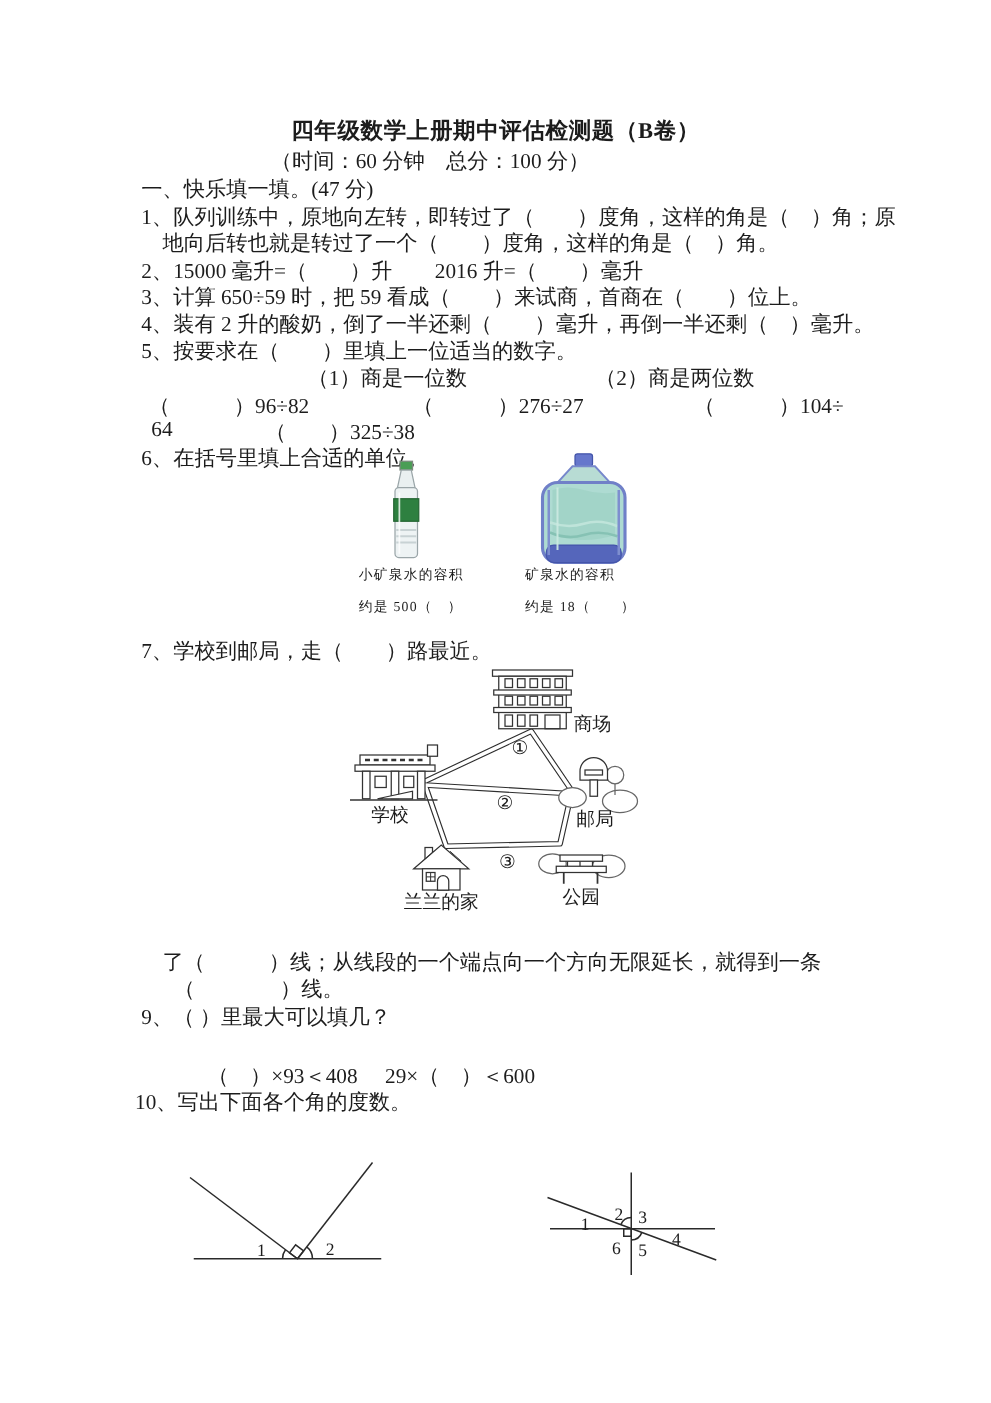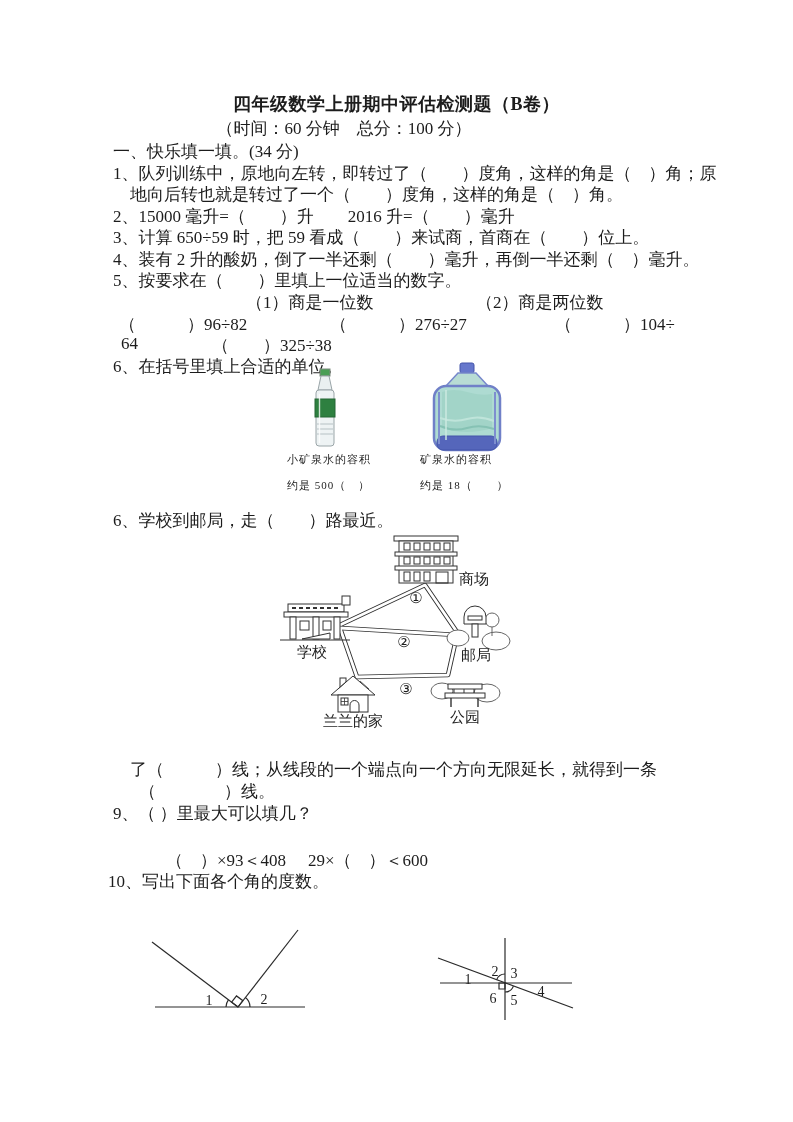--- a/index.html
+++ b/index.html
@@ -23,21 +23,21 @@
   .thin{stroke:#2a2a2a;stroke-width:1.2;fill:none;}
 </style>
 </head>
 <body>
 
 <div class="page">
 
   <div class="title" style="top:92px">四年级数学上册期中评估检测题（B卷）</div>
   <div class="subtitle" style="top:117px">（时间：60 分钟　总分：100 分）</div>
 
-  <div class="ln" style="left:113px;top:141px">一、快乐填一填。(34 分)</div>
+  <div class="ln" style="left:113px;top:141px">一、快乐填一填。(47 分)</div>
 
   <div class="ln" style="left:113px;top:163px">1、队列训练中，原地向左转，即转过了（　　）度角，这样的角是（　）角；原</div>
   <div class="ln" style="left:130px;top:184px">地向后转也就是转过了一个（　　）度角，这样的角是（　）角。</div>
 
   <div class="ln" style="left:113px;top:206px">2、15000 毫升=（　　）升　　2016 升=（　　）毫升</div>
   <div class="ln" style="left:113px;top:227px">3、计算 650÷59 时，把 59 看成（　　）来试商，首商在（　　）位上。</div>
   <div class="ln" style="left:113px;top:249px">4、装有 2 升的酸奶，倒了一半还剩（　　）毫升，再倒一半还剩（　）毫升。</div>
   <div class="ln" style="left:113px;top:270px">5、按要求在（　　）里填上一位适当的数字。</div>
 
   <div class="row" style="top:291px">
@@ -78,21 +78,21 @@
     <line x1="11" y1="32" x2="11" y2="84" stroke="#7e8ecf" stroke-width="2"></line>
     <line x1="67" y1="32" x2="67" y2="84" stroke="#7e8ecf" stroke-width="2"></line>
     <line x1="18" y1="30" x2="18" y2="80" stroke="#cdeae2" stroke-width="1.6" opacity="0.9"></line>
   </svg>
 
   <div class="cap" style="left:287px;top:452px">小矿泉水的容积</div>
   <div class="cap" style="left:287px;top:478px">约是 500（　）</div>
   <div class="cap" style="left:420px;top:452px">矿泉水的容积</div>
   <div class="cap" style="left:420px;top:478px">约是 18（　　）</div>
 
-  <div class="ln" style="left:113px;top:510px">6、学校到邮局，走（　　）路最近。</div>
+  <div class="ln" style="left:113px;top:510px">7、学校到邮局，走（　　）路最近。</div>
 
   <svg class="fig" style="left:278px;top:528px" width="315" height="205" viewBox="0 0 315 205">
 
     <g>
       <path class="road-outer" d="M62,97 L147,57 L179,104"></path>
       <path class="road-outer" d="M62,100 L179,107"></path>
       <path class="road-outer" d="M62,100 L79,149 L170,147 L179,107"></path>
       <path class="road-inner" d="M62,97 L147,57 L179,104"></path>
       <path class="road-inner" d="M62,100 L179,107"></path>
       <path class="road-inner" d="M62,100 L79,149 L170,147 L179,107"></path>

